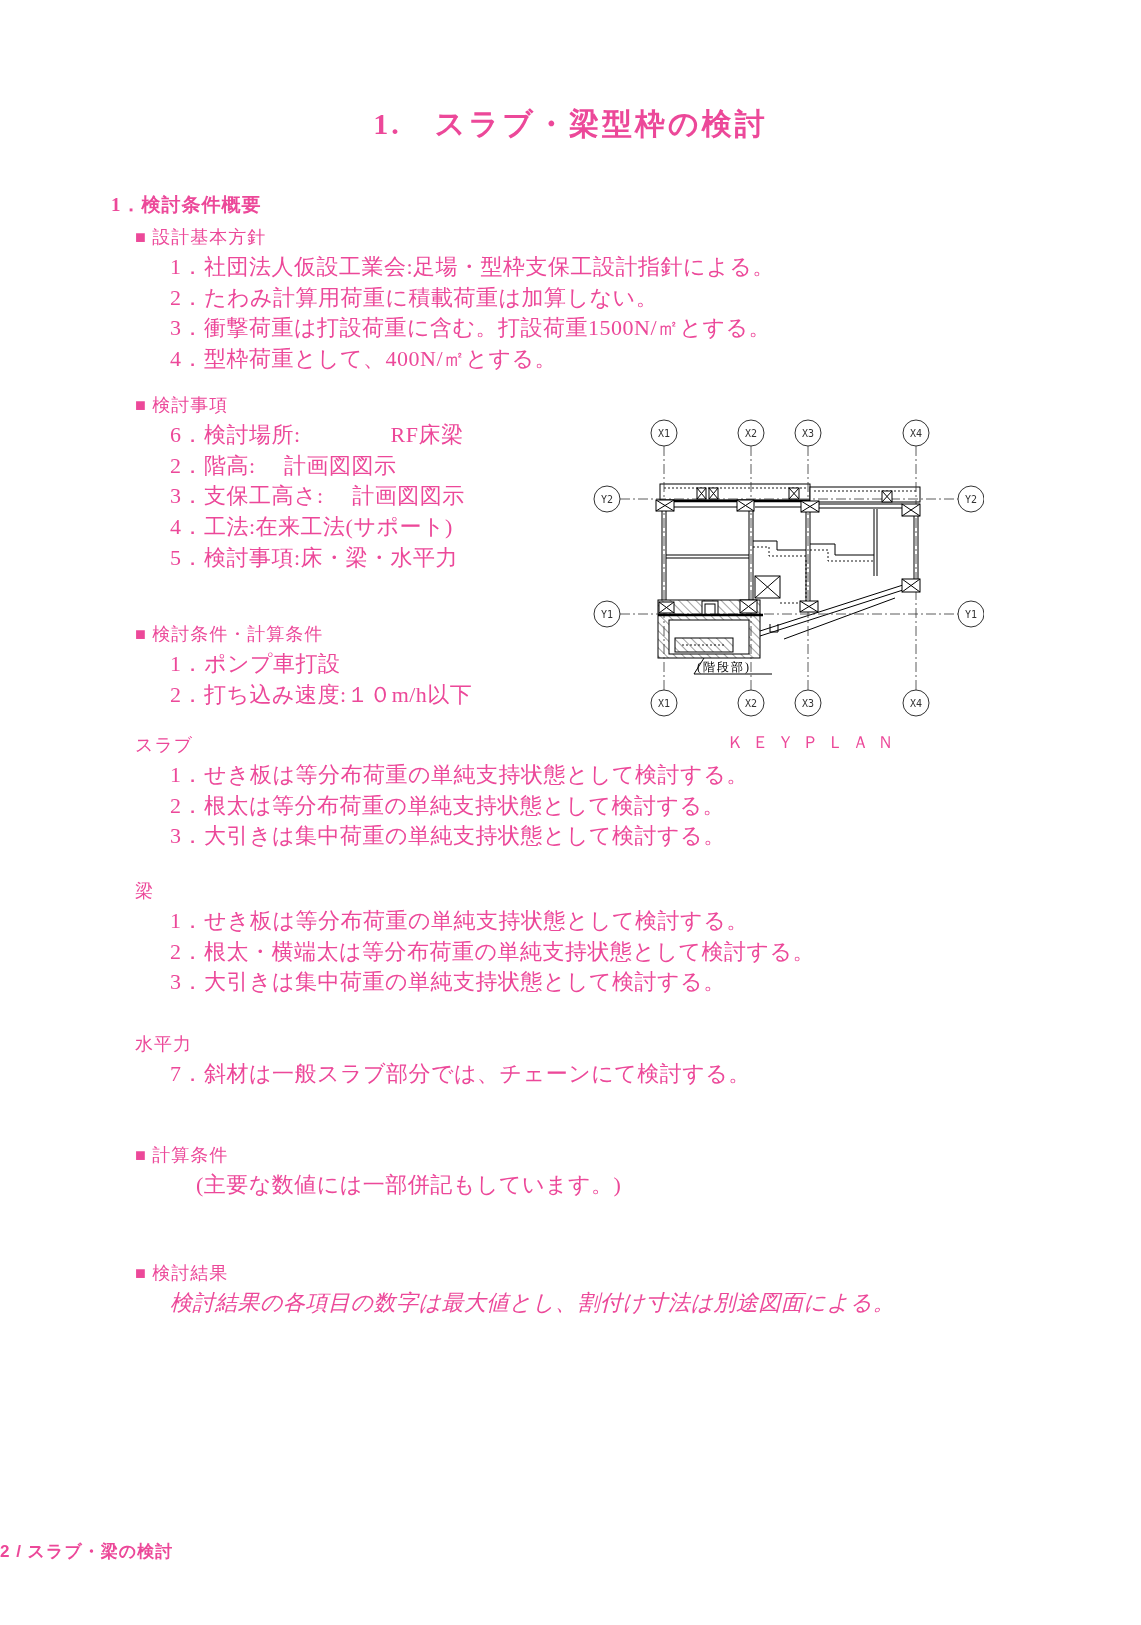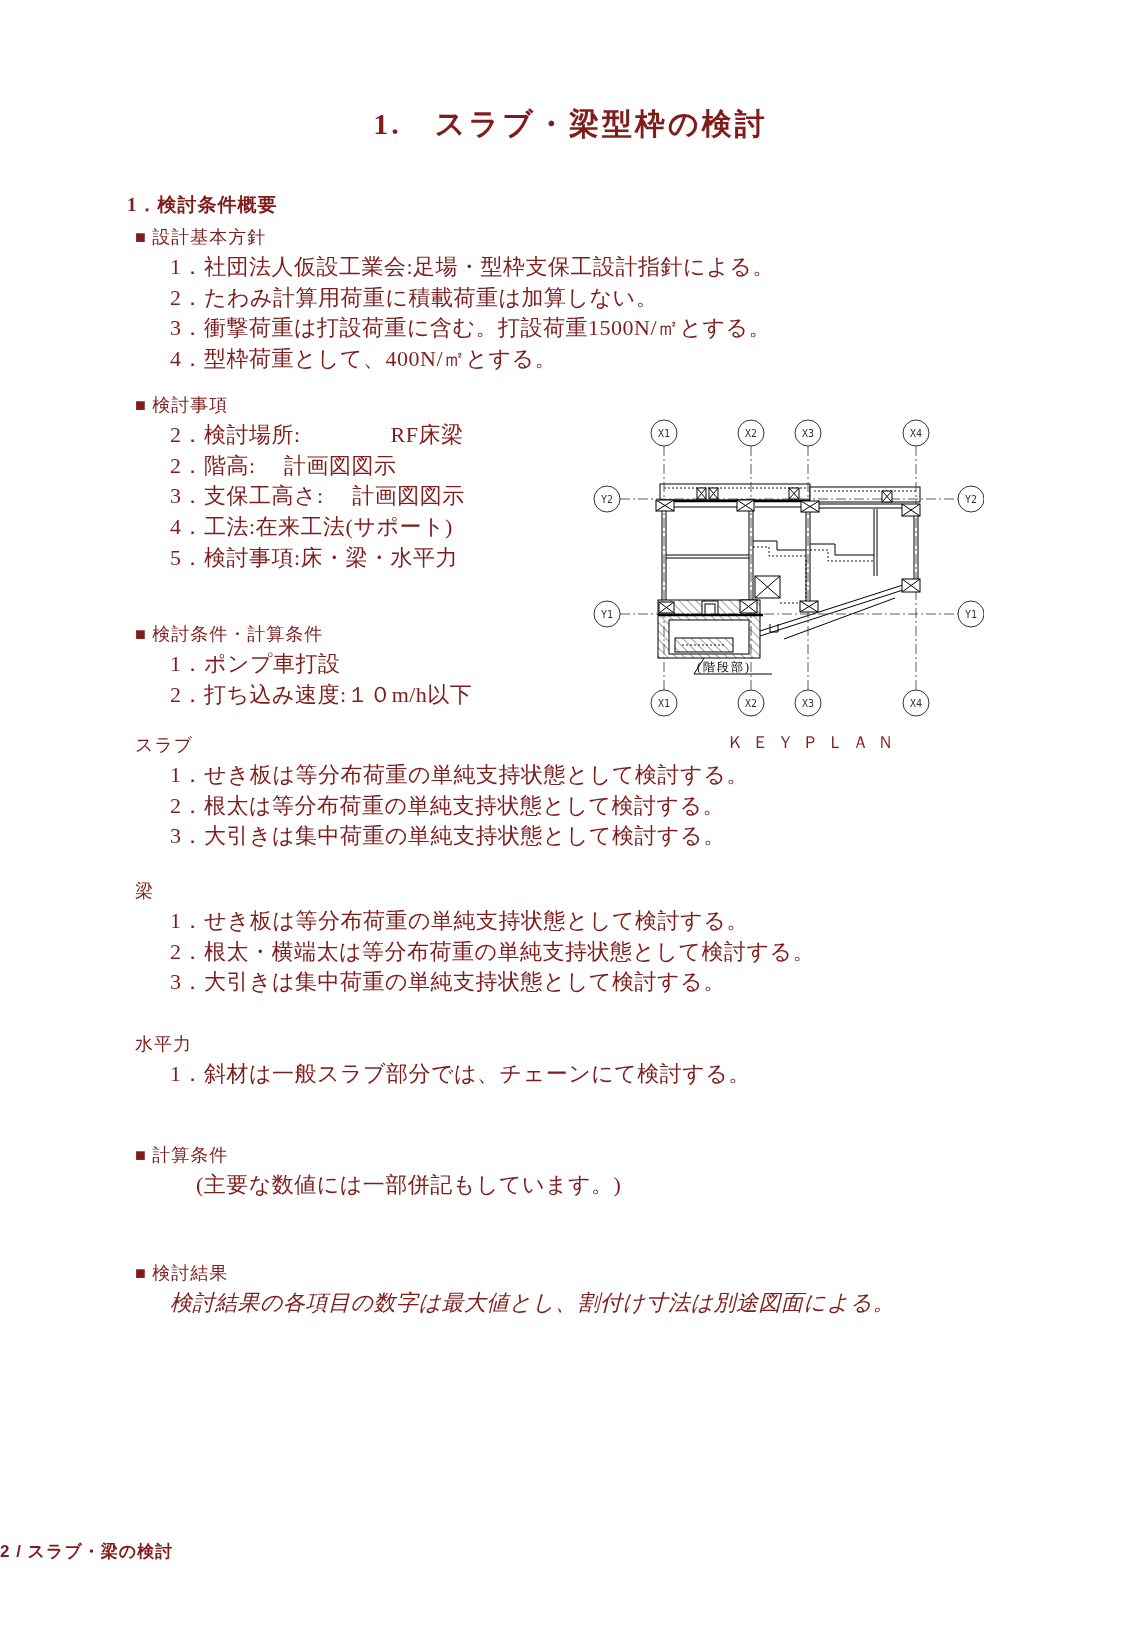--- a/index.html
+++ b/index.html
@@ -1,27 +1,27 @@
 <!DOCTYPE html>
 <html><head>
 <meta charset="utf-8">
 <style>
   html,body { margin:0; padding:0; background:#ffffff; }
   .page {
     position:relative; width:1141px; height:1625px; background:#ffffff;
-    font-family:"Liberation Serif","DejaVu Serif",serif; color:#7f1d1d;
+    font-family:"Liberation Serif","DejaVu Serif",serif; color:#ec4899;
     overflow:hidden;
   }
   .doc-title {
     position:absolute; top:104px; left:0; width:100%;
     text-align:center; font-size:30px; font-weight:bold; letter-spacing:3px;
     white-space:pre;
   }
   .overview-heading {
-    position:absolute; top:192px; left:127px;
+    position:absolute; top:192px; left:111px;
     font-size:19px; font-weight:bold; letter-spacing:1px; white-space:pre;
   }
   .sec { position:absolute; left:135px; }
   .sec-h { font-size:18px; letter-spacing:1px; line-height:30px; white-space:pre; }
   .sec-items { margin-left:35px; }
   .item { font-size:22px; letter-spacing:0.5px; line-height:30.7px; white-space:pre; }
   .item.indent { padding-left:26px; }
   .results-body { margin-left:35px;font-style:italic; }
   .keyplan-caption {
     position:absolute; left:727px; top:731px;
@@ -58,21 +58,21 @@
       <div class="item">1．社団法人仮設工業会:足場・型枠支保工設計指針による。</div>
       <div class="item">2．たわみ計算用荷重に積載荷重は加算しない。</div>
       <div class="item">3．衝撃荷重は打設荷重に含む。打設荷重1500N/㎡とする。</div>
       <div class="item">4．型枠荷重として、400N/㎡とする。</div>
     </div>
   </div>
 
   <div class="sec" style="top:390px">
     <div class="sec-h">■ 検討事項</div>
     <div class="sec-items">
-      <div class="item">2．検討場所:　　　　RF床梁</div>
+      <div class="item">6．検討場所:　　　　RF床梁</div>
       <div class="item">2．階高:　 計画図図示</div>
       <div class="item">3．支保工高さ:　 計画図図示</div>
       <div class="item">4．工法:在来工法(サポート)</div>
       <div class="item">5．検討事項:床・梁・水平力</div>
     </div>
   </div>
 
   <div class="sec" style="top:619px">
     <div class="sec-h">■ 検討条件・計算条件</div>
     <div class="sec-items">
@@ -95,21 +95,21 @@
     <div class="sec-items">
       <div class="item">1．せき板は等分布荷重の単純支持状態として検討する。</div>
       <div class="item">2．根太・横端太は等分布荷重の単純支持状態として検討する。</div>
       <div class="item">3．大引きは集中荷重の単純支持状態として検討する。</div>
     </div>
   </div>
 
   <div class="sec" style="top:1029px">
     <div class="sec-h">水平力</div>
     <div class="sec-items">
-      <div class="item">1．斜材は一般スラブ部分では、チェーンにて検討する。</div>
+      <div class="item">7．斜材は一般スラブ部分では、チェーンにて検討する。</div>
     </div>
   </div>
 
   <div class="sec" style="top:1140px">
     <div class="sec-h">■ 計算条件</div>
     <div class="sec-items">
       <div class="item indent">(主要な数値には一部併記もしています。)</div>
     </div>
   </div>
 

